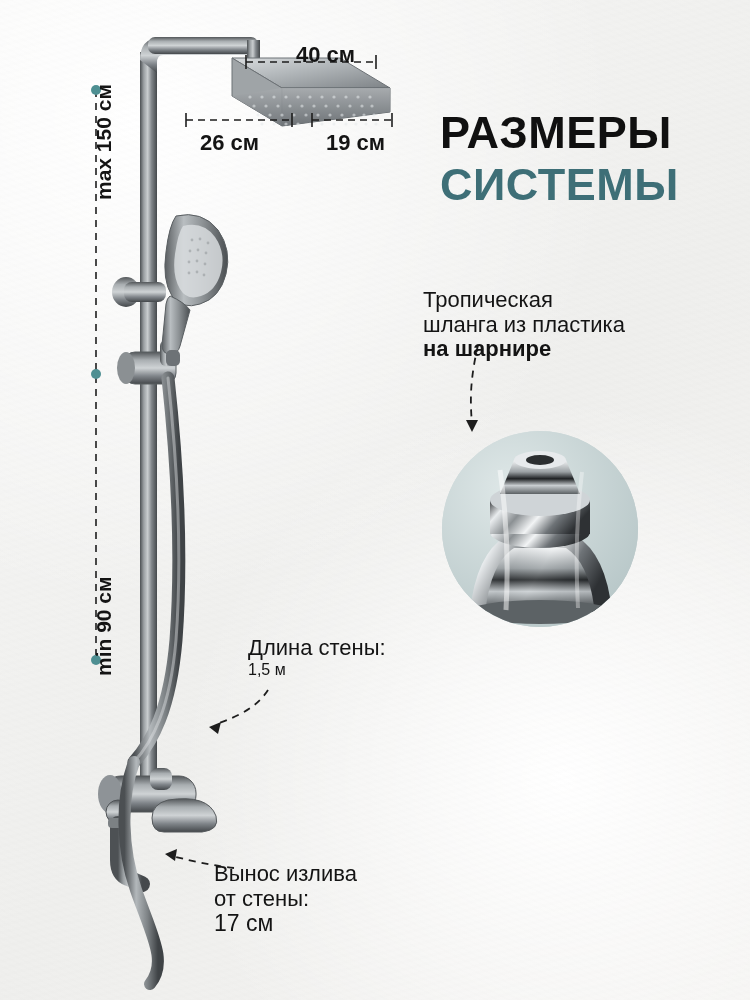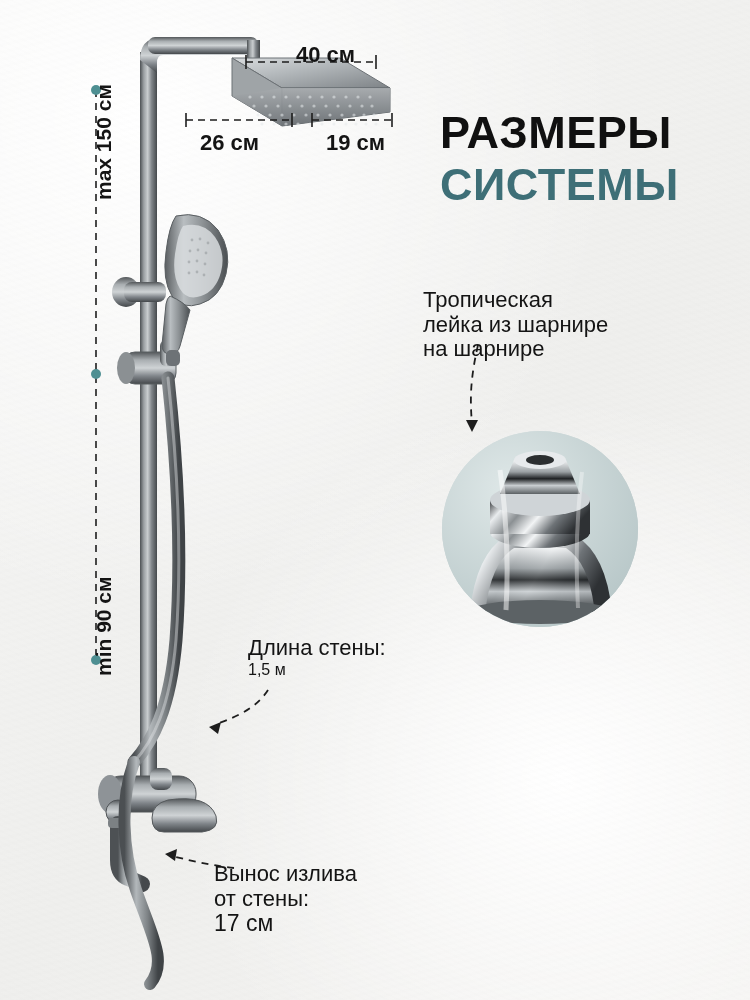--- a/index.html
+++ b/index.html
@@ -66,21 +66,21 @@
     margin-top: 2px;
   }
   #tropic-block {
     left: 423px;
     top: 288px;
     width: 290px;
     font-size: 22px;
     color: #141414;
   }
   #tropic-block .bold {
-    font-weight: normal;
+    font-weight: bold;
   }
   #hose-block {
     left: 248px;
     top: 636px;
     width: 230px;
     font-size: 22px;
     color: #141414;
   }
   #hose-block .bold {
     font-weight: normal;
@@ -360,21 +360,21 @@
     </g>
   </svg>
 
   <div class="txt" id="title-block">
     <div id="title-line1">РАЗМЕРЫ</div>
     <div id="title-line2">СИСТЕМЫ</div>
   </div>
 
   <div class="txt" id="tropic-block">
     <div>Тропическая</div>
-    <div>лейка из шарнире</div>
+    <div>шланга из пластика</div>
     <div class="bold">на шарнире</div>
   </div>
 
   <div class="txt" id="hose-block">
     <div>Длина стены:</div>
     <div class="bold">1,5 м</div>
   </div>
 
   <div class="txt" id="spout-block">
     <div>Вынос излива</div>

